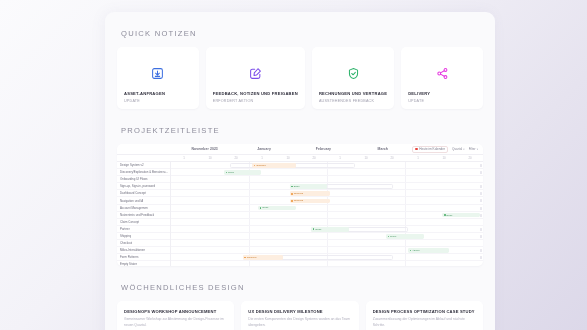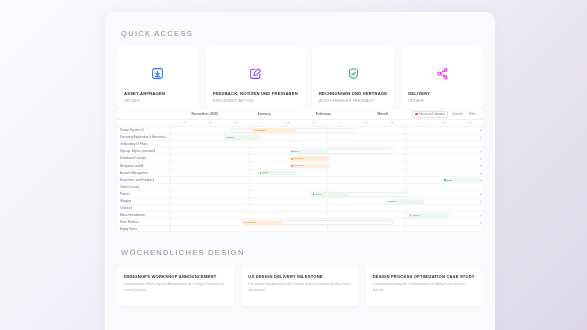--- a/index.html
+++ b/index.html
@@ -229,21 +229,21 @@
     color: #b0afbd;
     line-height: 1.55;
     margin-top: 3px;
   }
 </style>
 </head>
 <body>
 
 <div id="content-card">
 
-  <div class="section-title">QUICK ACCESS</div>
+  <div class="section-title">QUICK NOTIZEN</div>
 
   <div id="quick-access-grid">
 
     <div class="qa-card">
       <div class="qa-icon-wrap">
         <svg width="13" height="13" viewBox="0 0 24 24" fill="none" stroke="#3d6fe0" stroke-width="1.9" stroke-linecap="round" stroke-linejoin="round">
           <rect x="3" y="3" width="18" height="18" rx="3"></rect>
           <path d="M12 7.5v7"></path>
             <path d="M8.5 11.5 12 15l3.5-3.5"></path>
             <path d="M8 17.3h8"></path>
@@ -284,20 +284,21 @@
           <path d="M8.3 10.8 15.2 6.8"></path>
             <path d="M8.3 13.2 15.2 17.2"></path>
         </svg>
       </div>
       <div class="qa-title">DELIVERY</div>
       <div class="qa-sub">UPDATE</div>
     </div>
 
   </div>
 
+  <div class="section-title">PROJEKTZEITLEISTE</div>
 
   <div id="gantt-panel">
 
     <div id="gantt-toolbar">
       <div id="gantt-month-strip">
           <div class="gantt-month" style="flex: 1 1 0%;">November 2023</div>
           <div class="gantt-month" style="flex: 1 1 0%;">January</div>
           <div class="gantt-month" style="flex: 1 1 0%;">February</div>
           <div class="gantt-month" style="flex: 1 1 0%;">March</div>
         </div>

